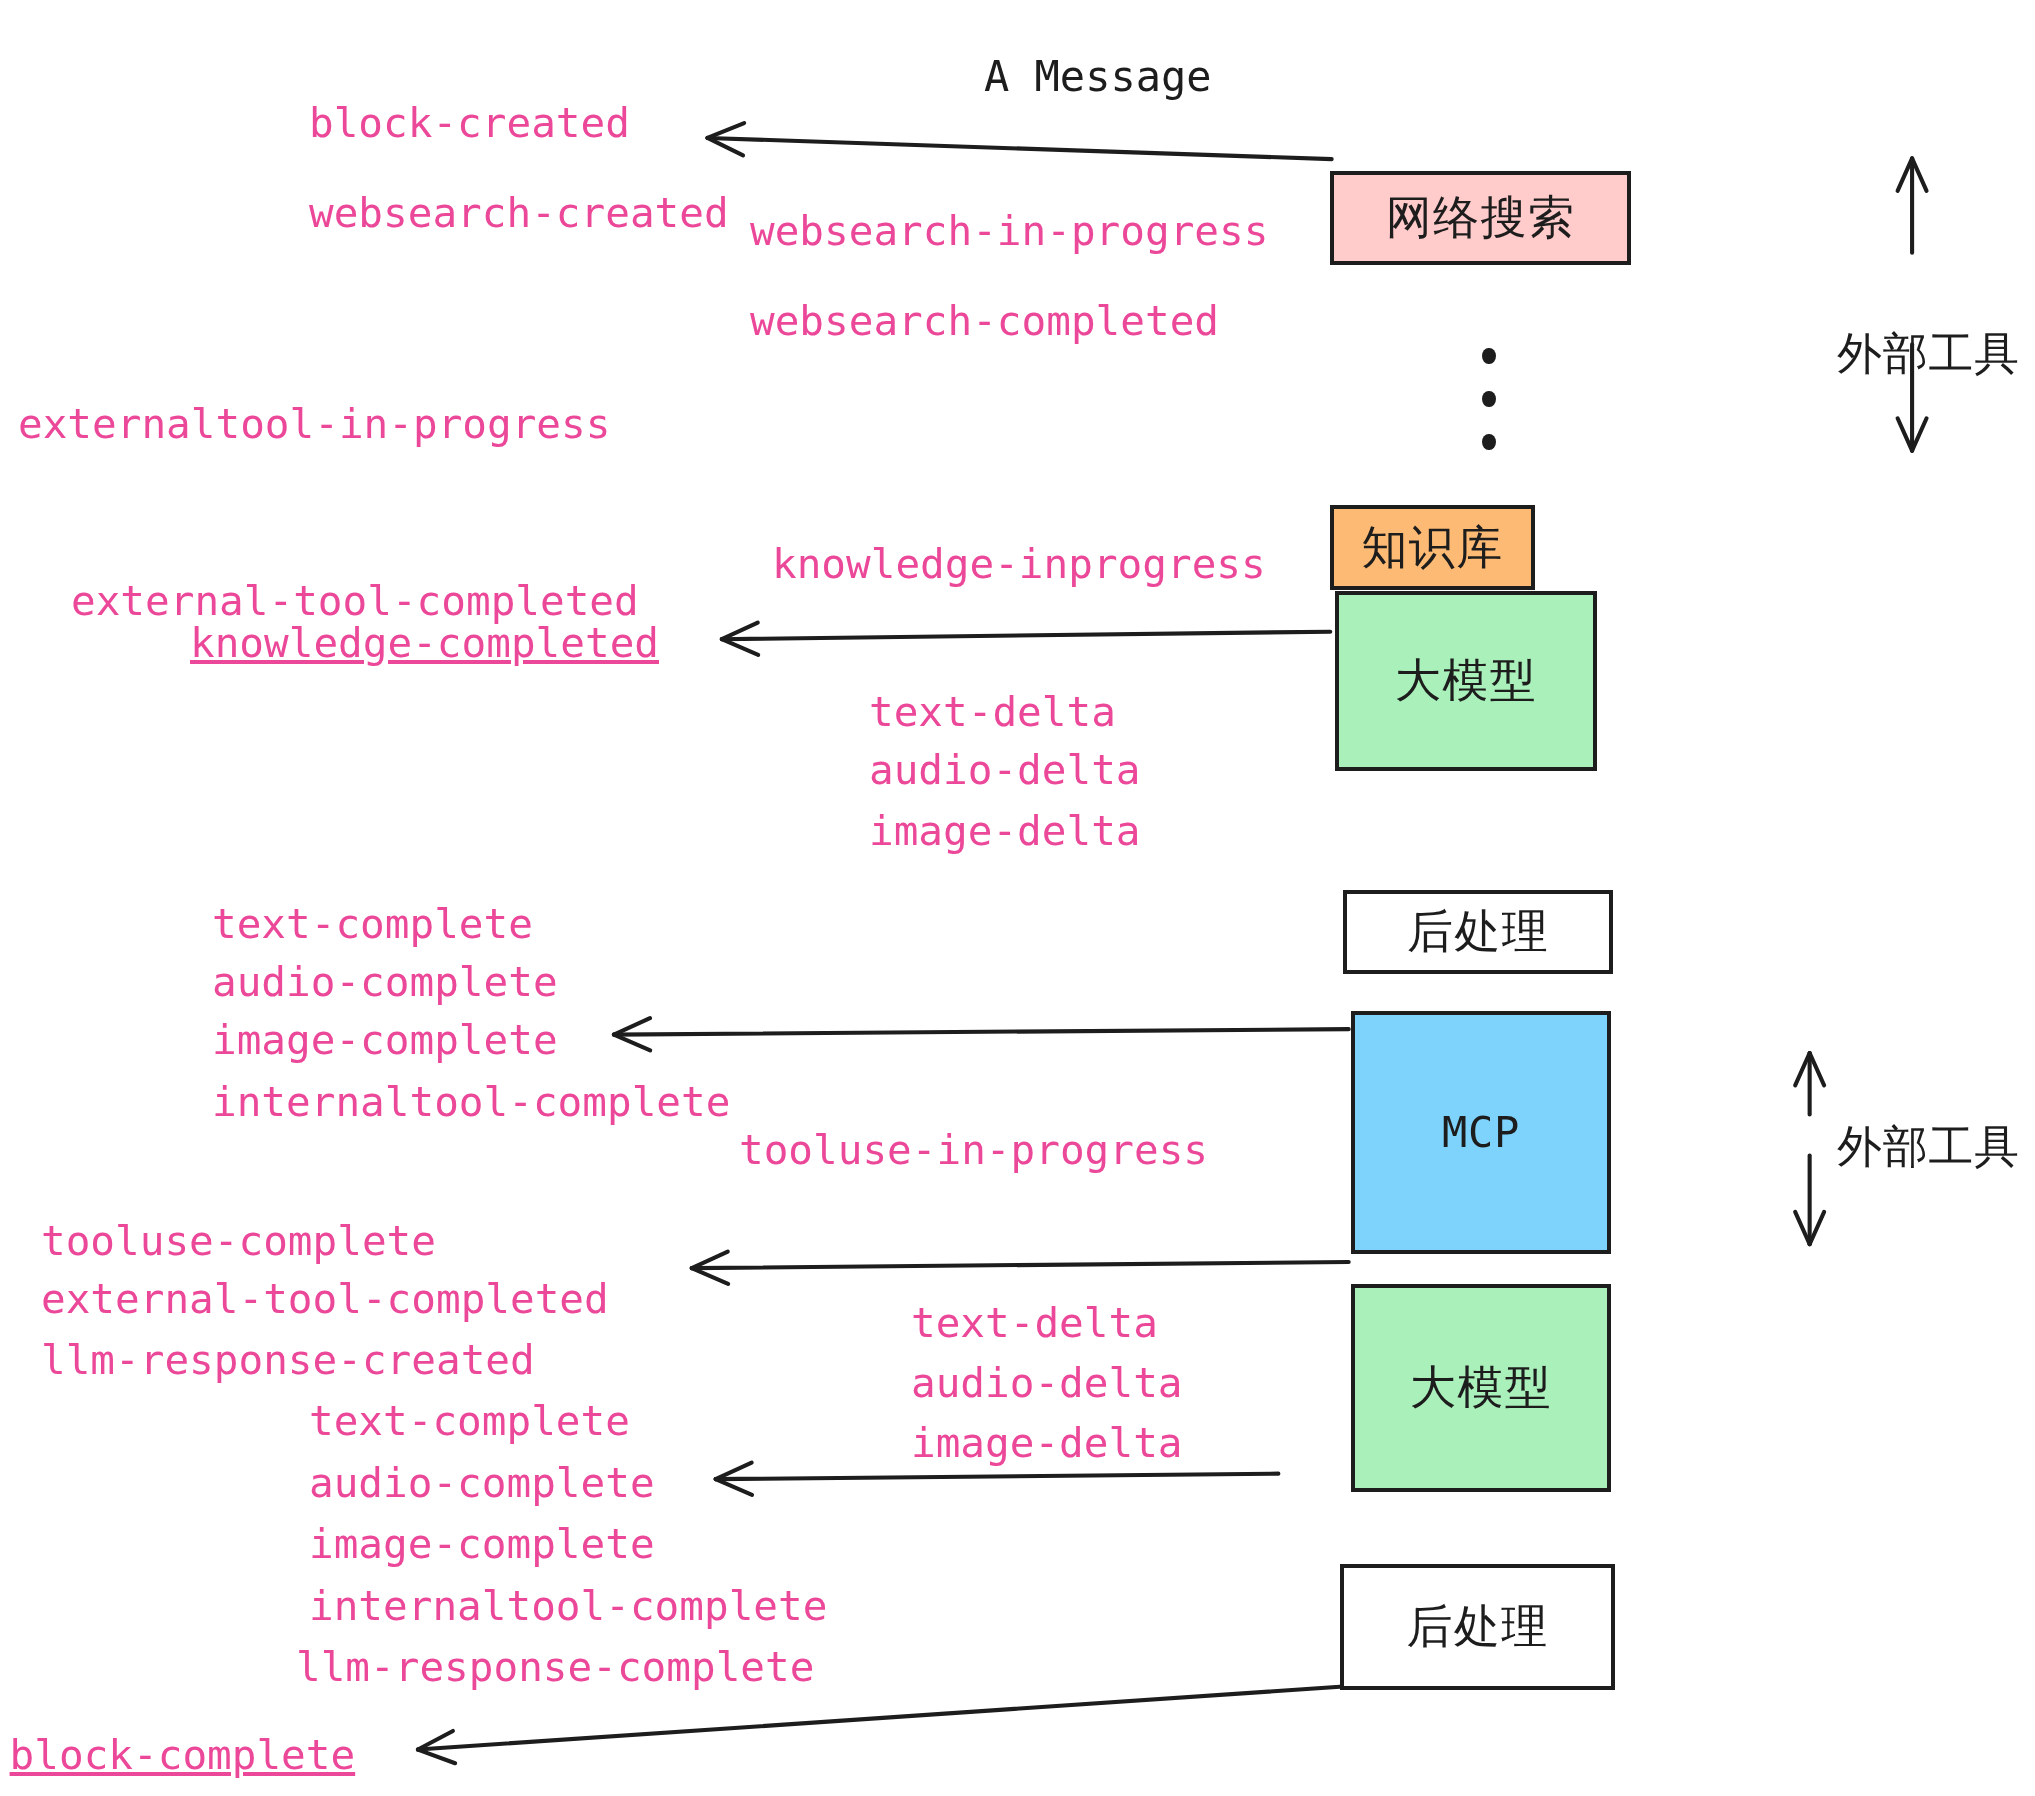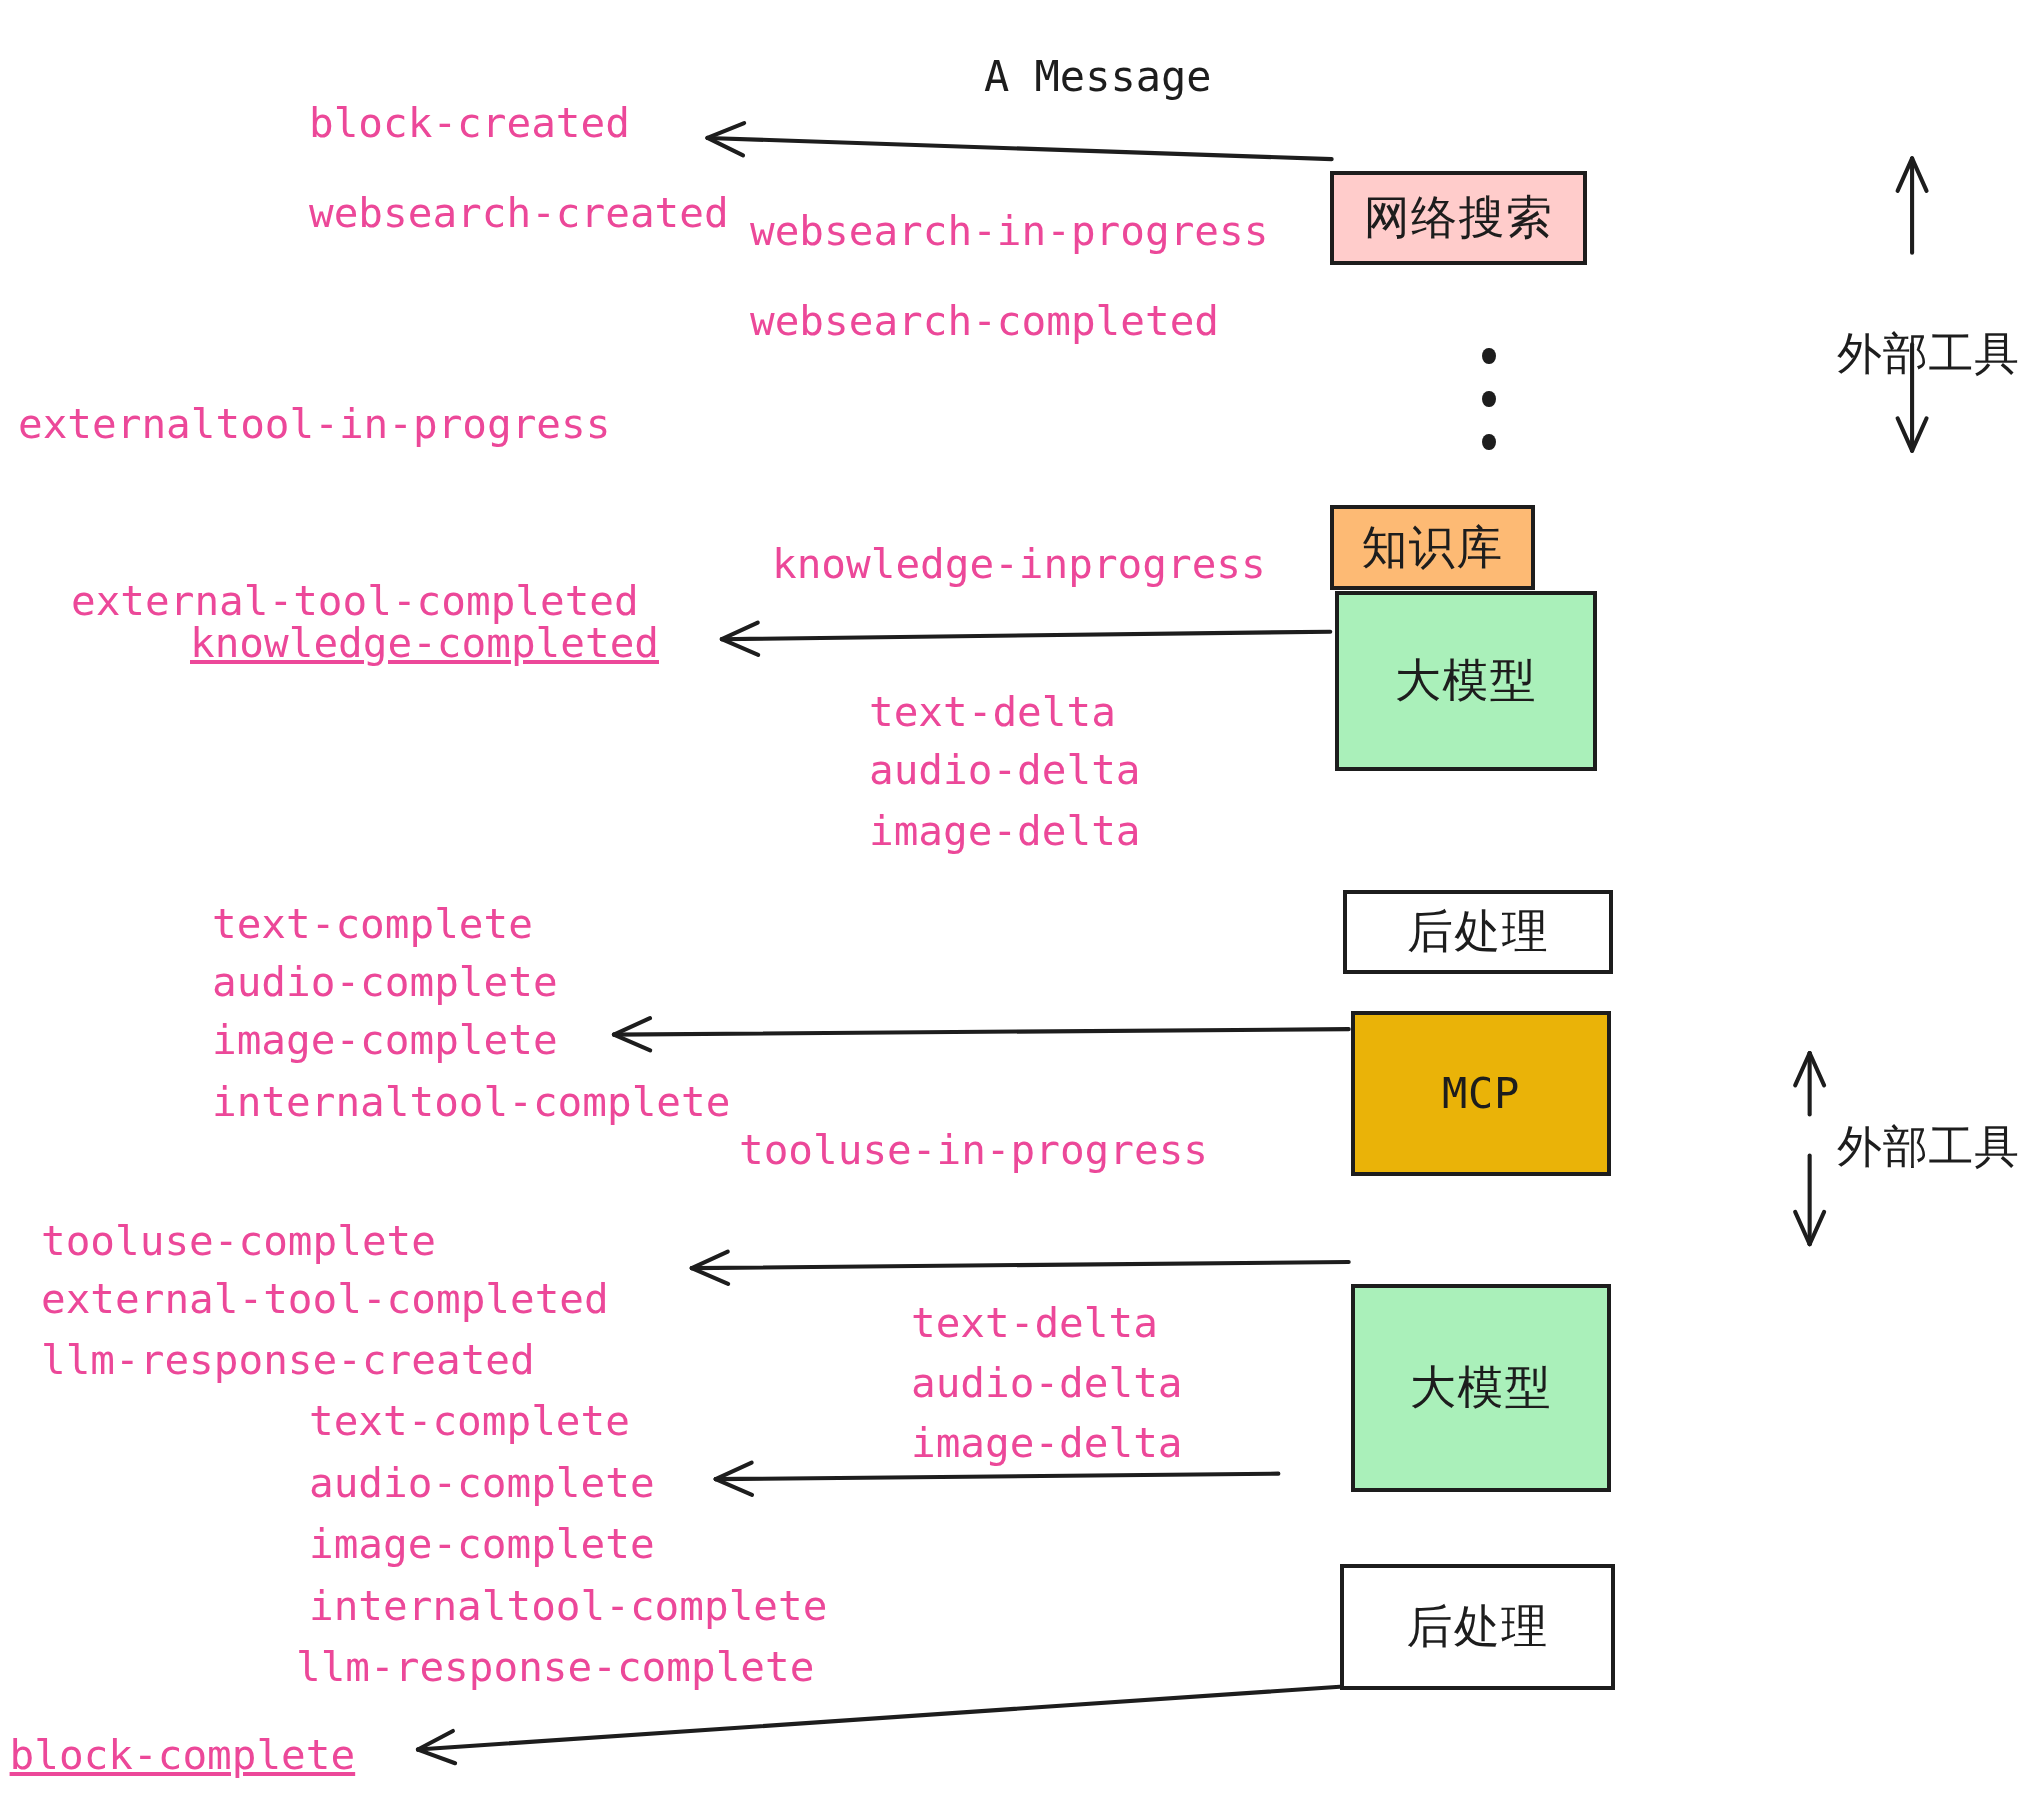--- a/index.html
+++ b/index.html
@@ -141,25 +141,25 @@
       <g>
         <line x1="2650" y1="1692" x2="2650" y2="1822" stroke="#1d1d1d" stroke-width="6" stroke-linecap="round"></line>
         <g>
           <line x1="2650" y1="1822" x2="2671.203543559098" y2="1774.51937510376" stroke="#1d1d1d" stroke-width="6" stroke-linecap="round"></line>
           <line x1="2650" y1="1822" x2="2628.796456440902" y2="1774.51937510376" stroke="#1d1d1d" stroke-width="6" stroke-linecap="round"></line>
         </g>
       </g>
     </svg>
 
   <div id="nodes-layer">
-      <div class="boxnode" style="left: 1330px; top: 171px; width: 257px; height: 94px; background: rgb(255, 204, 203); border-color: rgb(29, 29, 29);">网络搜索</div>
+      <div class="boxnode" style="left: 1330px; top: 171px; width: 301px; height: 94px; background: rgb(255, 204, 203); border-color: rgb(29, 29, 29);">网络搜索</div>
       <div class="boxnode" style="left: 1330px; top: 505px; width: 205px; height: 85px; background: #fdba74; border-color: rgb(29, 29, 29);">知识库</div>
       <div class="boxnode" style="left: 1335px; top: 591px; width: 262px; height: 180px; background: rgb(170, 240, 186); border-color: rgb(29, 29, 29);">大模型</div>
       <div class="boxnode" style="left: 1343px; top: 890px; width: 270px; height: 84px; background: rgb(255, 255, 255); border-color: rgb(29, 29, 29);">后处理</div>
-      <div class="boxnode mono" style="left: 1351px; top: 1011px; width: 260px; height: 165px; background: #eab308; border-color: rgb(29, 29, 29);">MCP</div>
+      <div class="boxnode mono" style="left: 1351px; top: 1011px; width: 260px; height: 243px; background: #7dd3fc; border-color: rgb(29, 29, 29);">MCP</div>
       <div class="boxnode" style="left: 1351px; top: 1284px; width: 260px; height: 208px; background: rgb(170, 240, 186); border-color: rgb(29, 29, 29);">大模型</div>
       <div class="boxnode" style="left: 1340px; top: 1564px; width: 275px; height: 126px; background: rgb(255, 255, 255); border-color: rgb(29, 29, 29);">后处理</div>
     </div>
   <div id="events-layer">
       <div class="evt" style="left: 309px; top: 103px;">block-created</div>
       <div class="evt" style="left: 309px; top: 167px; margin-top: 26px;">websearch-created</div>
       <div class="evt" style="left: 750px; top: 211px;">websearch-in-progress</div>
       <div class="evt" style="left: 750px; top: 301px;">websearch-completed</div>
       <div class="evt" style="left: 18px; top: 404px;">externaltool-in-progress</div>
       <div class="evt" style="left: 772px; top: 544px;">knowledge-inprogress</div>

